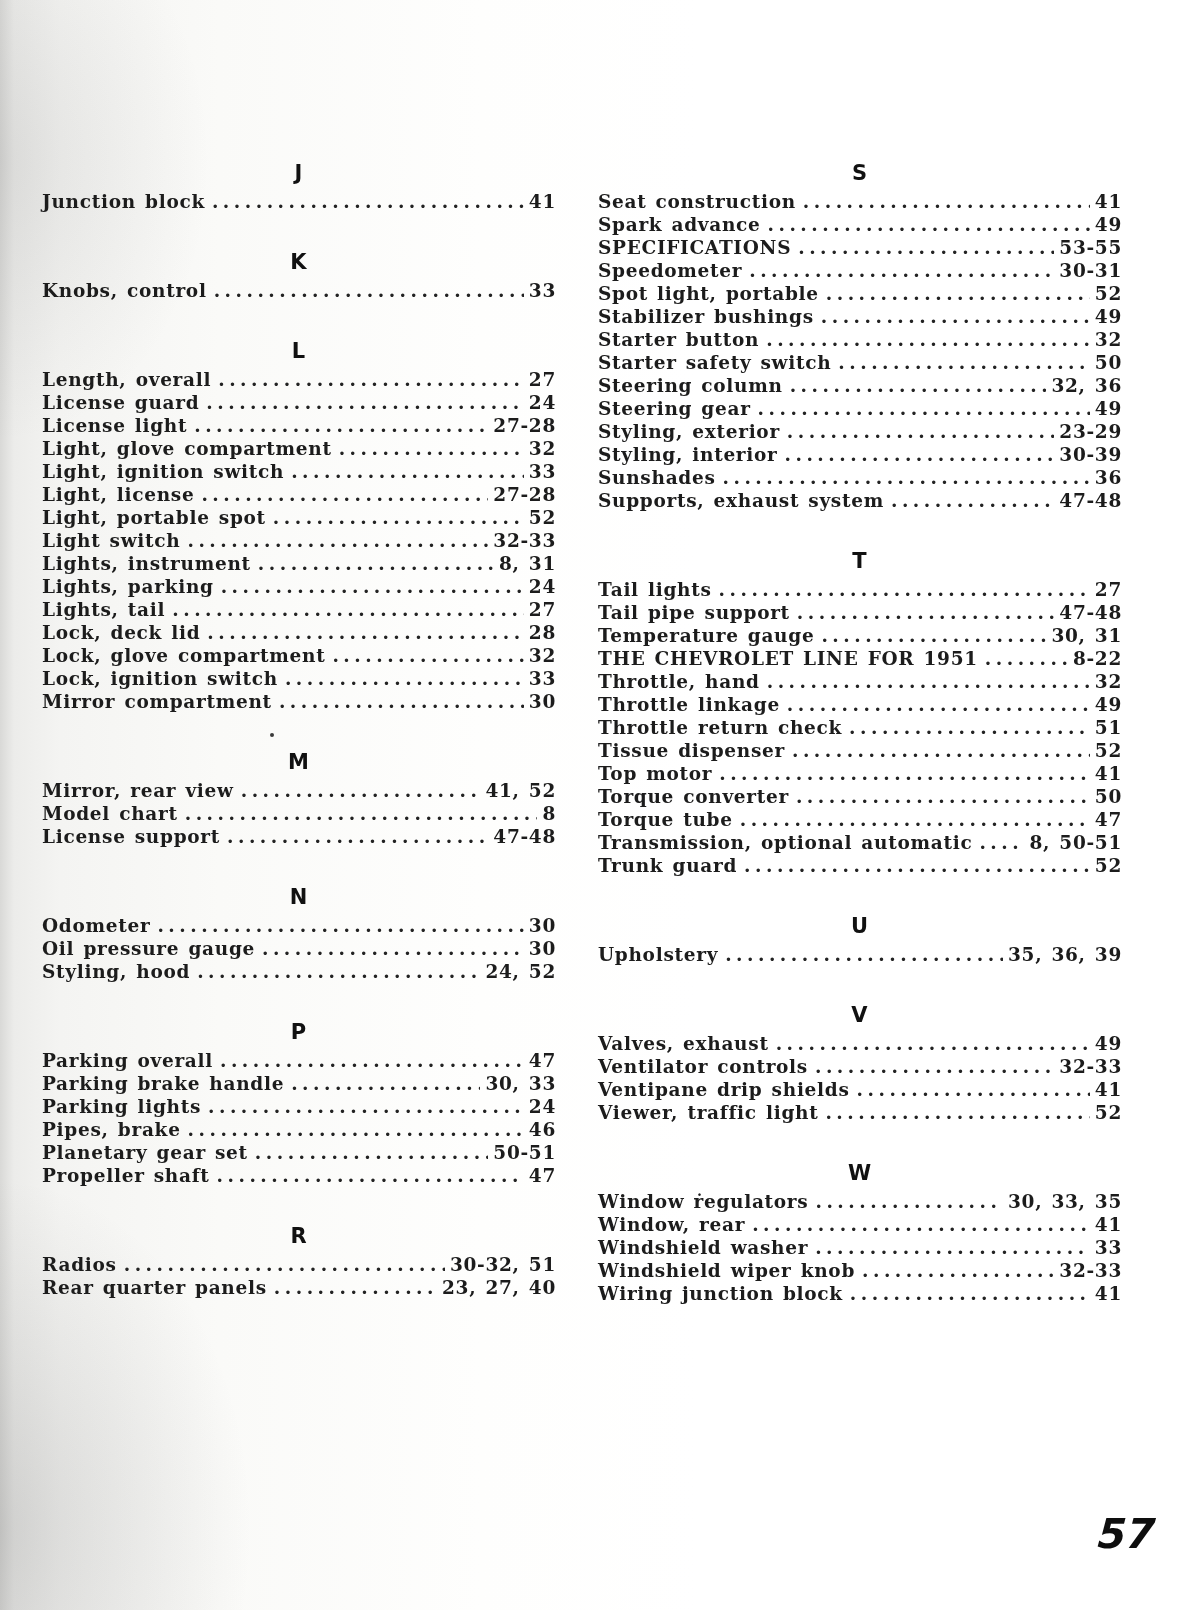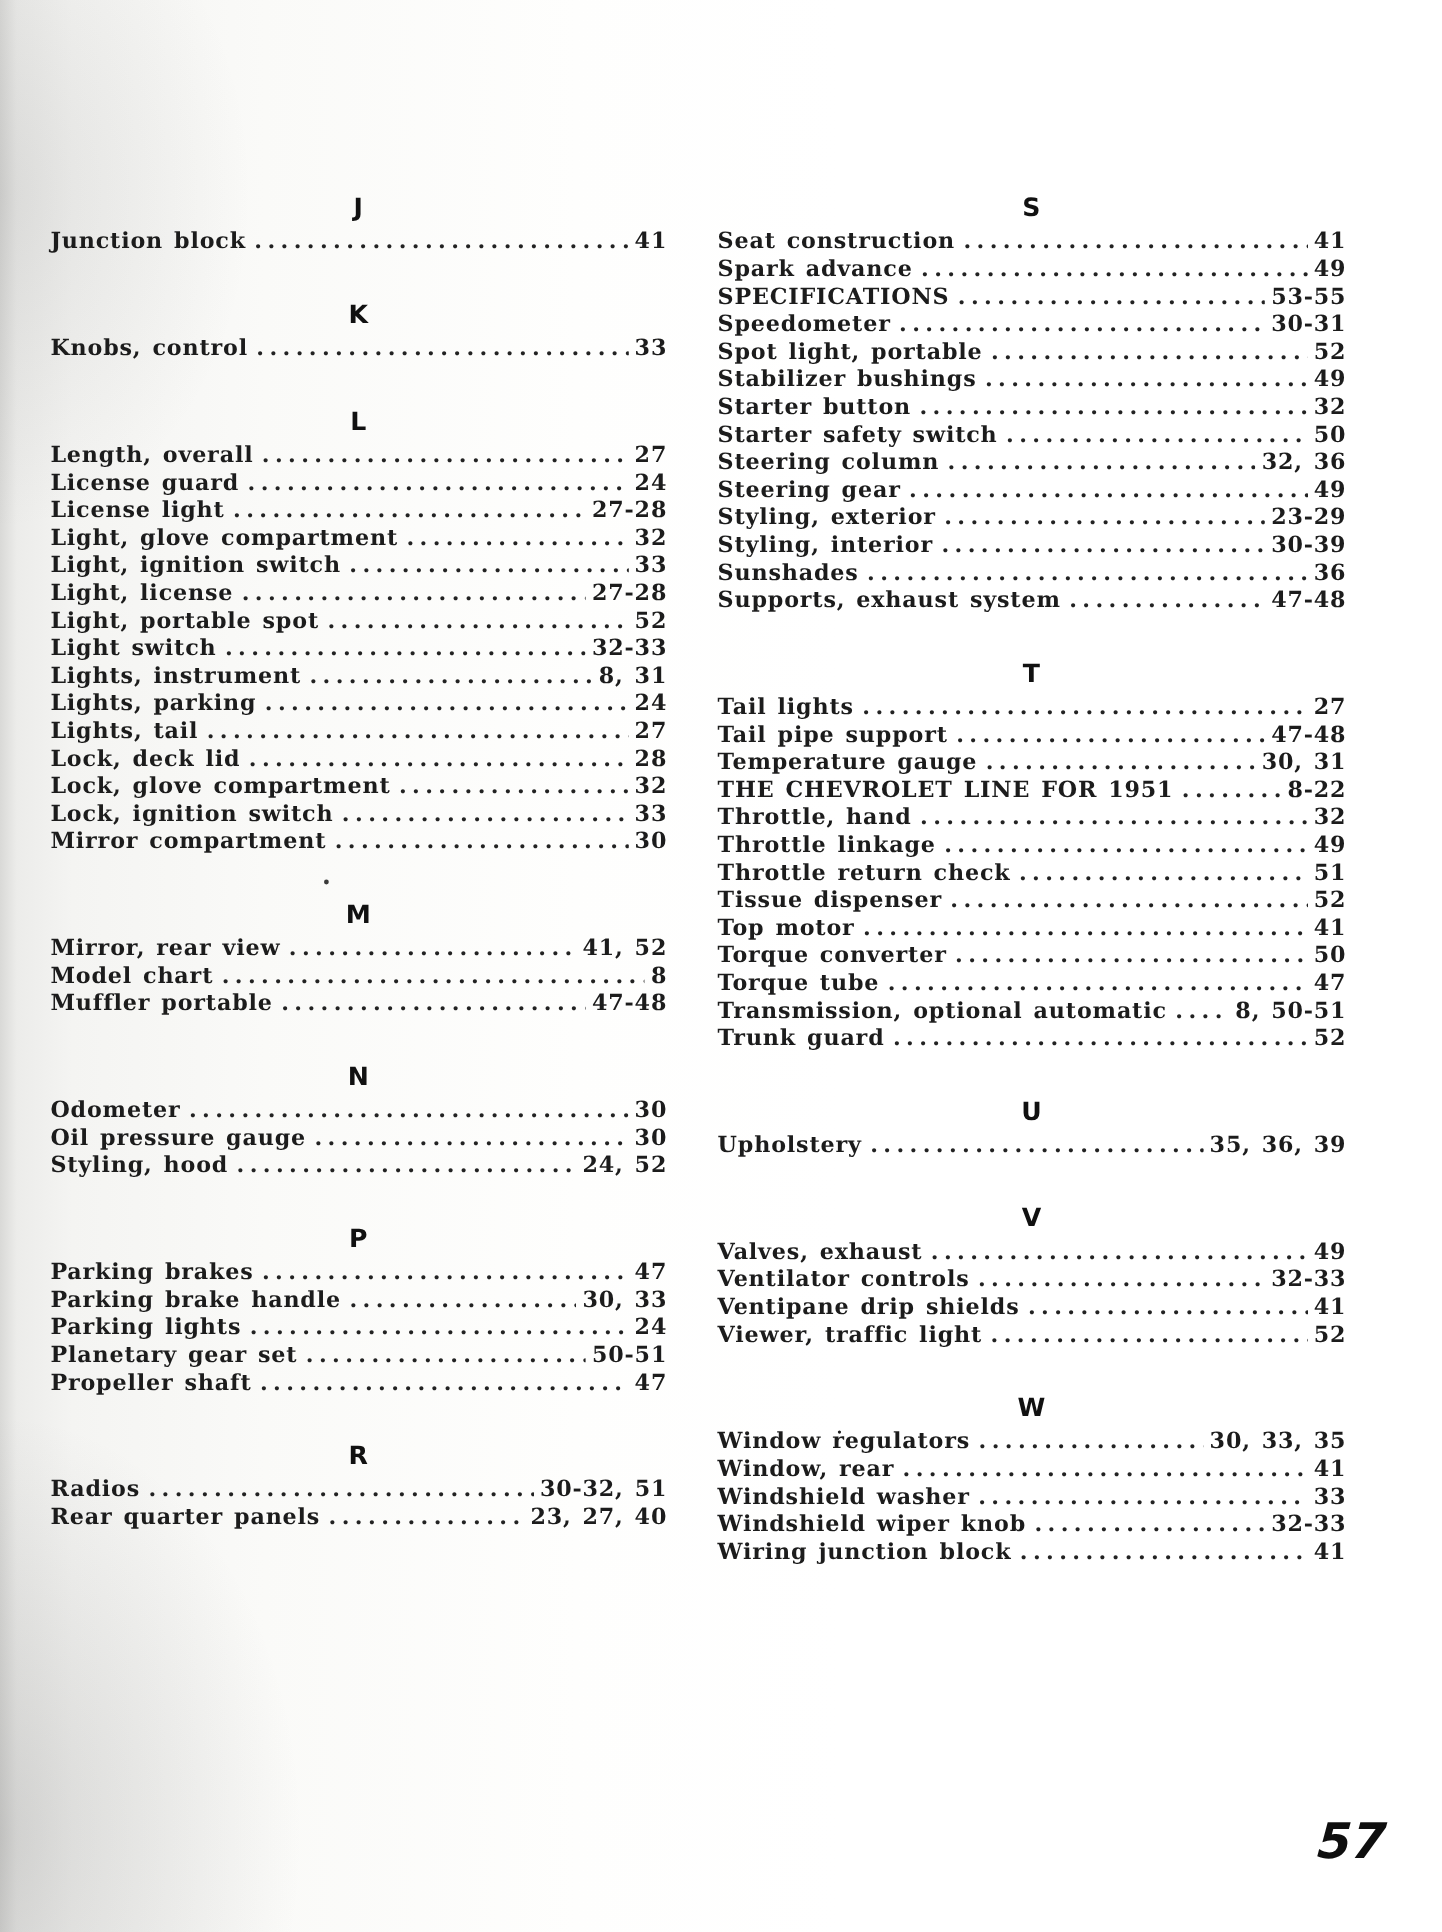--- a/index.html
+++ b/index.html
@@ -209,21 +209,21 @@
     <span class="pages">41, 52</span>
   </div>
 
   <div class="entry">
     <span class="label">Model chart</span>
     <span class="dots"></span>
     <span class="pages">8</span>
   </div>
 
   <div class="entry">
-    <span class="label">Muffler portable</span>
+    <span class="label">License support</span>
     <span class="dots"></span>
     <span class="pages">47-48</span>
   </div>
 </div>
   </section>
 
   <section class="section">
     <h2 class="letter">N</h2>
     <div class="entries">
   <div class="entry">
@@ -243,37 +243,42 @@
     <span class="dots"></span>
     <span class="pages">24, 52</span>
   </div>
 </div>
   </section>
 
   <section class="section">
     <h2 class="letter">P</h2>
     <div class="entries">
   <div class="entry">
-    <span class="label">Parking brakes</span>
+    <span class="label">Parking overall</span>
     <span class="dots"></span>
     <span class="pages">47</span>
   </div>
 
   <div class="entry">
     <span class="label">Parking brake handle</span>
     <span class="dots"></span>
     <span class="pages">30, 33</span>
   </div>
 
   <div class="entry">
     <span class="label">Parking lights</span>
     <span class="dots"></span>
     <span class="pages">24</span>
   </div>
 
+  <div class="entry">
+    <span class="label">Pipes, brake</span>
+    <span class="dots"></span>
+    <span class="pages">46</span>
+  </div>
 
   <div class="entry">
     <span class="label">Planetary gear set</span>
     <span class="dots"></span>
     <span class="pages">50-51</span>
   </div>
 
 
   <div class="entry">
     <span class="label">Propeller shaft</span>

